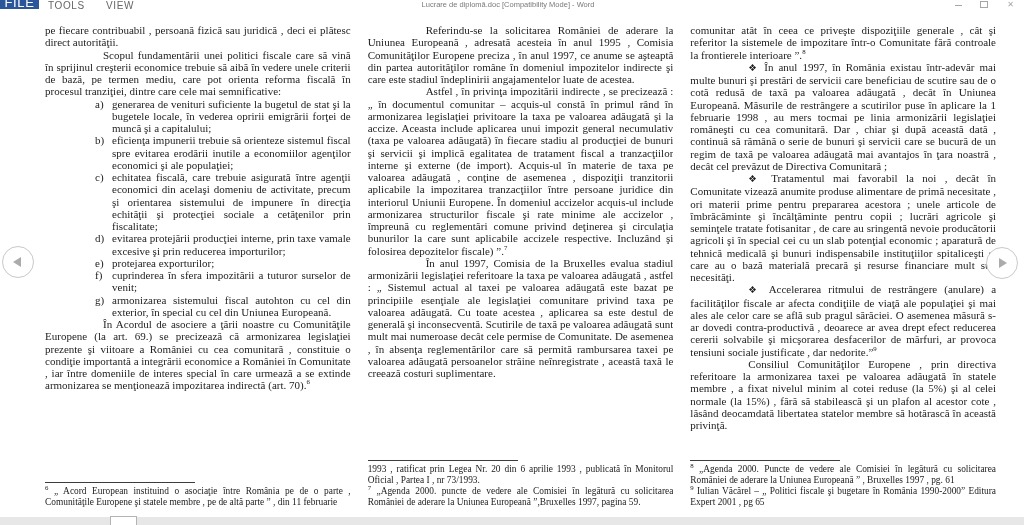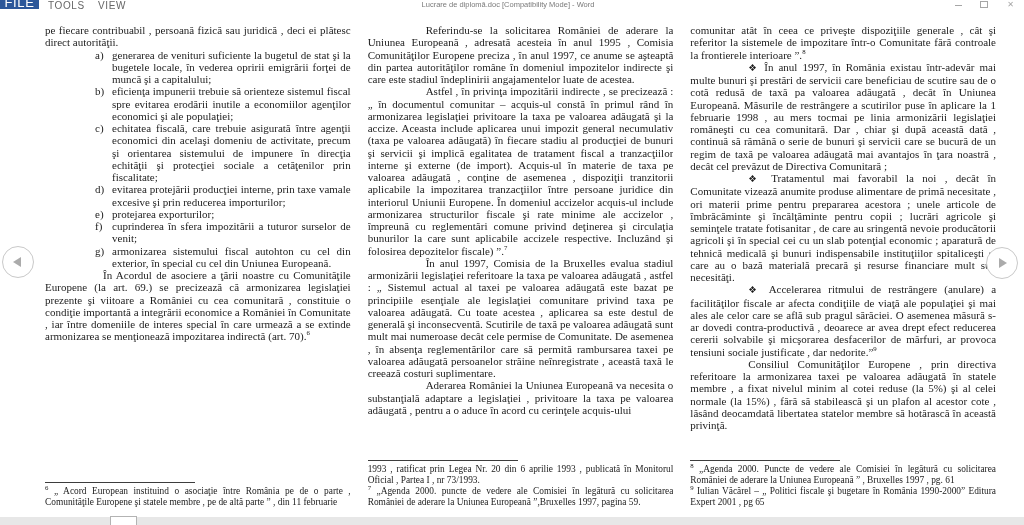--- a/index.html
+++ b/index.html
@@ -8,21 +8,21 @@
 
   
   .titlebar{position:absolute;top:0;left:0;width:1024px;height:11px;background:#fff;
             font-family:"Liberation Sans",sans-serif;z-index:5}
   .file-tab{position:absolute;left:0;top:0;width:39px;height:9px;background:#2b579a;color:#fff;
             font-size:13px;letter-spacing:.6px;display:flex;align-items:flex-end;justify-content:center;
             overflow:hidden;cursor:default}
   .file-tab span{transform:translateY(1px)}
   .menu-item{position:absolute;top:0;font-size:10px;letter-spacing:.6px;color:#666;cursor:default}
   .menu-tools{left:48px}
-  .menu-view{left:98px}
+  .menu-view{left:106px}
   .win-title{position:absolute;top:0;left:192px;right:200px;text-align:center;font-size:7.5px;
              color:#7a7a7a;white-space:nowrap;overflow:hidden}
   .wc{position:absolute;top:1px;color:#a6a6a6;font-size:7px;line-height:7px;font-family:"DejaVu Sans",sans-serif}
   .wc-min{right:62px}
   .wc-restore{right:36px}
   .wc-close{right:10px}
   .wc-min i{display:block;width:7px;height:1px;background:#a6a6a6;margin-top:4px}
   .wc-restore i{display:block;width:6px;height:5px;border:1px solid #a6a6a6}
   .wc-close i{display:block;font-style:normal;font-size:8px}
 
@@ -74,38 +74,38 @@
     </div>
   <div class="wc wc-close">
       <i>✕</i>
     </div>
 </div>
 
 <div class="doc">
   <div class="columns" id="columns">
       <div class="column">
         <p class="para">pe fiecare contribuabil , persoană fizică sau juridică , deci ei plătesc direct autorităţii.</p>
+        <p class="para indent">Scopul fundamentării unei politici fiscale care să vină în sprijinul creşterii economice trebuie să aibă în vedere unele criterii de bază, pe termen mediu, care pot orienta reforma fiscală în procesul tranziţiei, dintre care cele mai semnificative:</p>
         <div class="li"><span class="li-label">a)</span>generarea de venituri suficiente la bugetul de stat şi la bugetele locale, în vederea opririi emigrării forţei de muncă şi a capitalului;</div>
         <div class="li"><span class="li-label">b)</span>eficienţa impunerii trebuie să orienteze sistemul fiscal spre evitarea erodării inutile a economiilor agenţilor economici şi ale populaţiei;</div>
         <div class="li"><span class="li-label">c)</span>echitatea fiscală, care trebuie asigurată între agenţii economici din acelaşi domeniu de activitate, precum şi orientarea sistemului de impunere în direcţia echităţii şi protecţiei sociale a cetăţenilor prin fiscalitate;</div>
         <div class="li"><span class="li-label">d)</span>evitarea protejării producţiei interne, prin taxe vamale excesive şi prin reducerea importurilor;</div>
         <div class="li"><span class="li-label">e)</span>protejarea exporturilor;</div>
         <div class="li"><span class="li-label">f)</span>cuprinderea în sfera impozitării a tuturor surselor de venit;</div>
         <div class="li"><span class="li-label">g)</span>armonizarea sistemului fiscal autohton cu cel din exterior, în special cu cel din Uniunea Europeană.</div>
         <p class="para indent">În Acordul de asociere a ţării noastre cu Comunităţile Europene (la art. 69.) se precizează că armonizarea legislaţiei prezente şi viitoare a României cu cea comunitară , constituie o condiţie importantă a integrării economice a României în Comunitate , iar între domeniile de interes special în care urmează a se extinde armonizarea se menţionează impozitarea indirectă (art. 70).<sup>6</sup></p>
         <div class="footnotes">
           <div class="fn-sep"></div>
           <p class="fn"><sup>6</sup> „ Acord European instituind o asociaţie între România pe de o parte , Comunităţile Europene şi statele membre , pe de altă parte ” , din 11 februarie</p>
         </div>
       </div>
       <div class="column">
         <p class="para indent">Referindu-se la solicitarea României de aderare la Uniunea Europeană , adresată acesteia în anul 1995 , Comisia Comunităţilor Europene preciza , în anul 1997, ce anume se aşteaptă din partea autorităţilor române în domeniul impozitelor indirecte şi care este stadiul îndeplinirii angajamentelor luate de acestea.</p>
         <p class="para indent">Astfel , în privinţa impozitării indirecte , se precizează : „ în documentul comunitar – acquis-ul constă în primul rând în armonizarea legislaţiei privitoare la taxa pe valoarea adăugată şi la accize. Aceasta include aplicarea unui impozit general necumulativ (taxa pe valoarea adăugată) în fiecare stadiu al producţiei de bunuri şi servicii şi implică egalitatea de tratament fiscal a tranzacţiilor interne şi externe (de import). Acquis-ul în materie de taxa pe valoarea adăugată , conţine de asemenea , dispoziţii tranzitorii aplicabile la impozitarea tranzacţiilor între persoane juridice din interiorul Uniunii Europene. În domeniul accizelor acquis-ul include armonizarea structurilor fiscale şi rate minime ale accizelor , împreună cu reglementări comune privind deţinerea şi circulaţia bunurilor la care sunt aplicabile accizele respective. Incluzând şi folosirea depozitelor fiscale) ”.<sup>7</sup></p>
         <p class="para indent">În anul 1997, Comisia de la Bruxelles evalua stadiul armonizării legislaţiei referitoare la taxa pe valoarea adăugată , astfel : „ Sistemul actual al taxei pe valoarea adăugată este bazat pe principiile esenţiale ale legislaţiei comunitare privind taxa pe valoarea adăugată. Cu toate acestea , aplicarea sa este destul de generală şi inconsecventă. Scutirile de taxă pe valoarea adăugată sunt mult mai numeroase decât cele permise de Comunitate. De asemenea , în absenţa reglementărilor care să permită rambursarea taxei pe valoarea adăugată persoanelor străine neînregistrate , această taxă le creează costuri suplimentare.</p>
-        <p class="para indent">Aderarea României la Uniunea Europeană va necesita o substanţială adaptare a legislaţiei , privitoare la taxa pe valoarea adăugată , pentru a o aduce în acord cu cerinţele acquis-ului</p>
         <div class="footnotes">
           <div class="fn-sep"></div>
           <p class="fn">1993 , ratificat prin Legea Nr. 20 din 6 aprilie 1993 , publicată în Monitorul Oficial , Partea I , nr 73/1993.</p>
           <p class="fn"><sup>7</sup> „Agenda 2000. puncte de vedere ale Comisiei în legătură cu solicitarea României de aderare la Uniunea Europeană ”,Bruxelles 1997, pagina 59.</p>
         </div>
       </div>
       <div class="column">
         <p class="para">comunitar atât în ceea ce priveşte dispoziţiile generale , cât şi referitor la sistemele de impozitare într-o Comunitate fără controale la frontierele interioare ”.<sup>8</sup></p>
         <p class="para indent"><span class="bullet">❖&nbsp;</span>În anul 1997, în România existau într-adevăr mai multe bunuri şi prestări de servicii care beneficiau de scutire sau de o cotă redusă de taxă pa valoarea adăugată , decât în Uniunea Europeană. Măsurile de restrângere a scutirilor puse în aplicare la 1 februarie 1998 , au mers tocmai pe linia armonizării legislaţiei româneşti cu cea comunitară. Dar , chiar şi după această dată , continuă să rămână o serie de bunuri şi servicii care se bucură de un regim de taxă pe valoarea adăugată mai avantajos în ţara noastră , decât cel prevăzut de Directiva Comunitară ;</p>
         <p class="para indent"><span class="bullet">❖&nbsp;</span>Tratamentul mai favorabil la noi , decât în Comunitate vizează anumite produse alimentare de primă necesitate , ori materii prime pentru prepararea acestora ; unele articole de îmbrăcăminte şi încălţăminte pentru copii ; lucrări agricole şi seminţele tratate fotisanitar , de care au sringentă nevoie producătorii agricoli şi în special cei cu un slab potenţial economic ; aparatură de tehnică medicală şi bunuri indispensabile instituţiilor spitaliceşti şi care au o bază materială precară şi resurse financiare mult sub necesităţi.</p>

